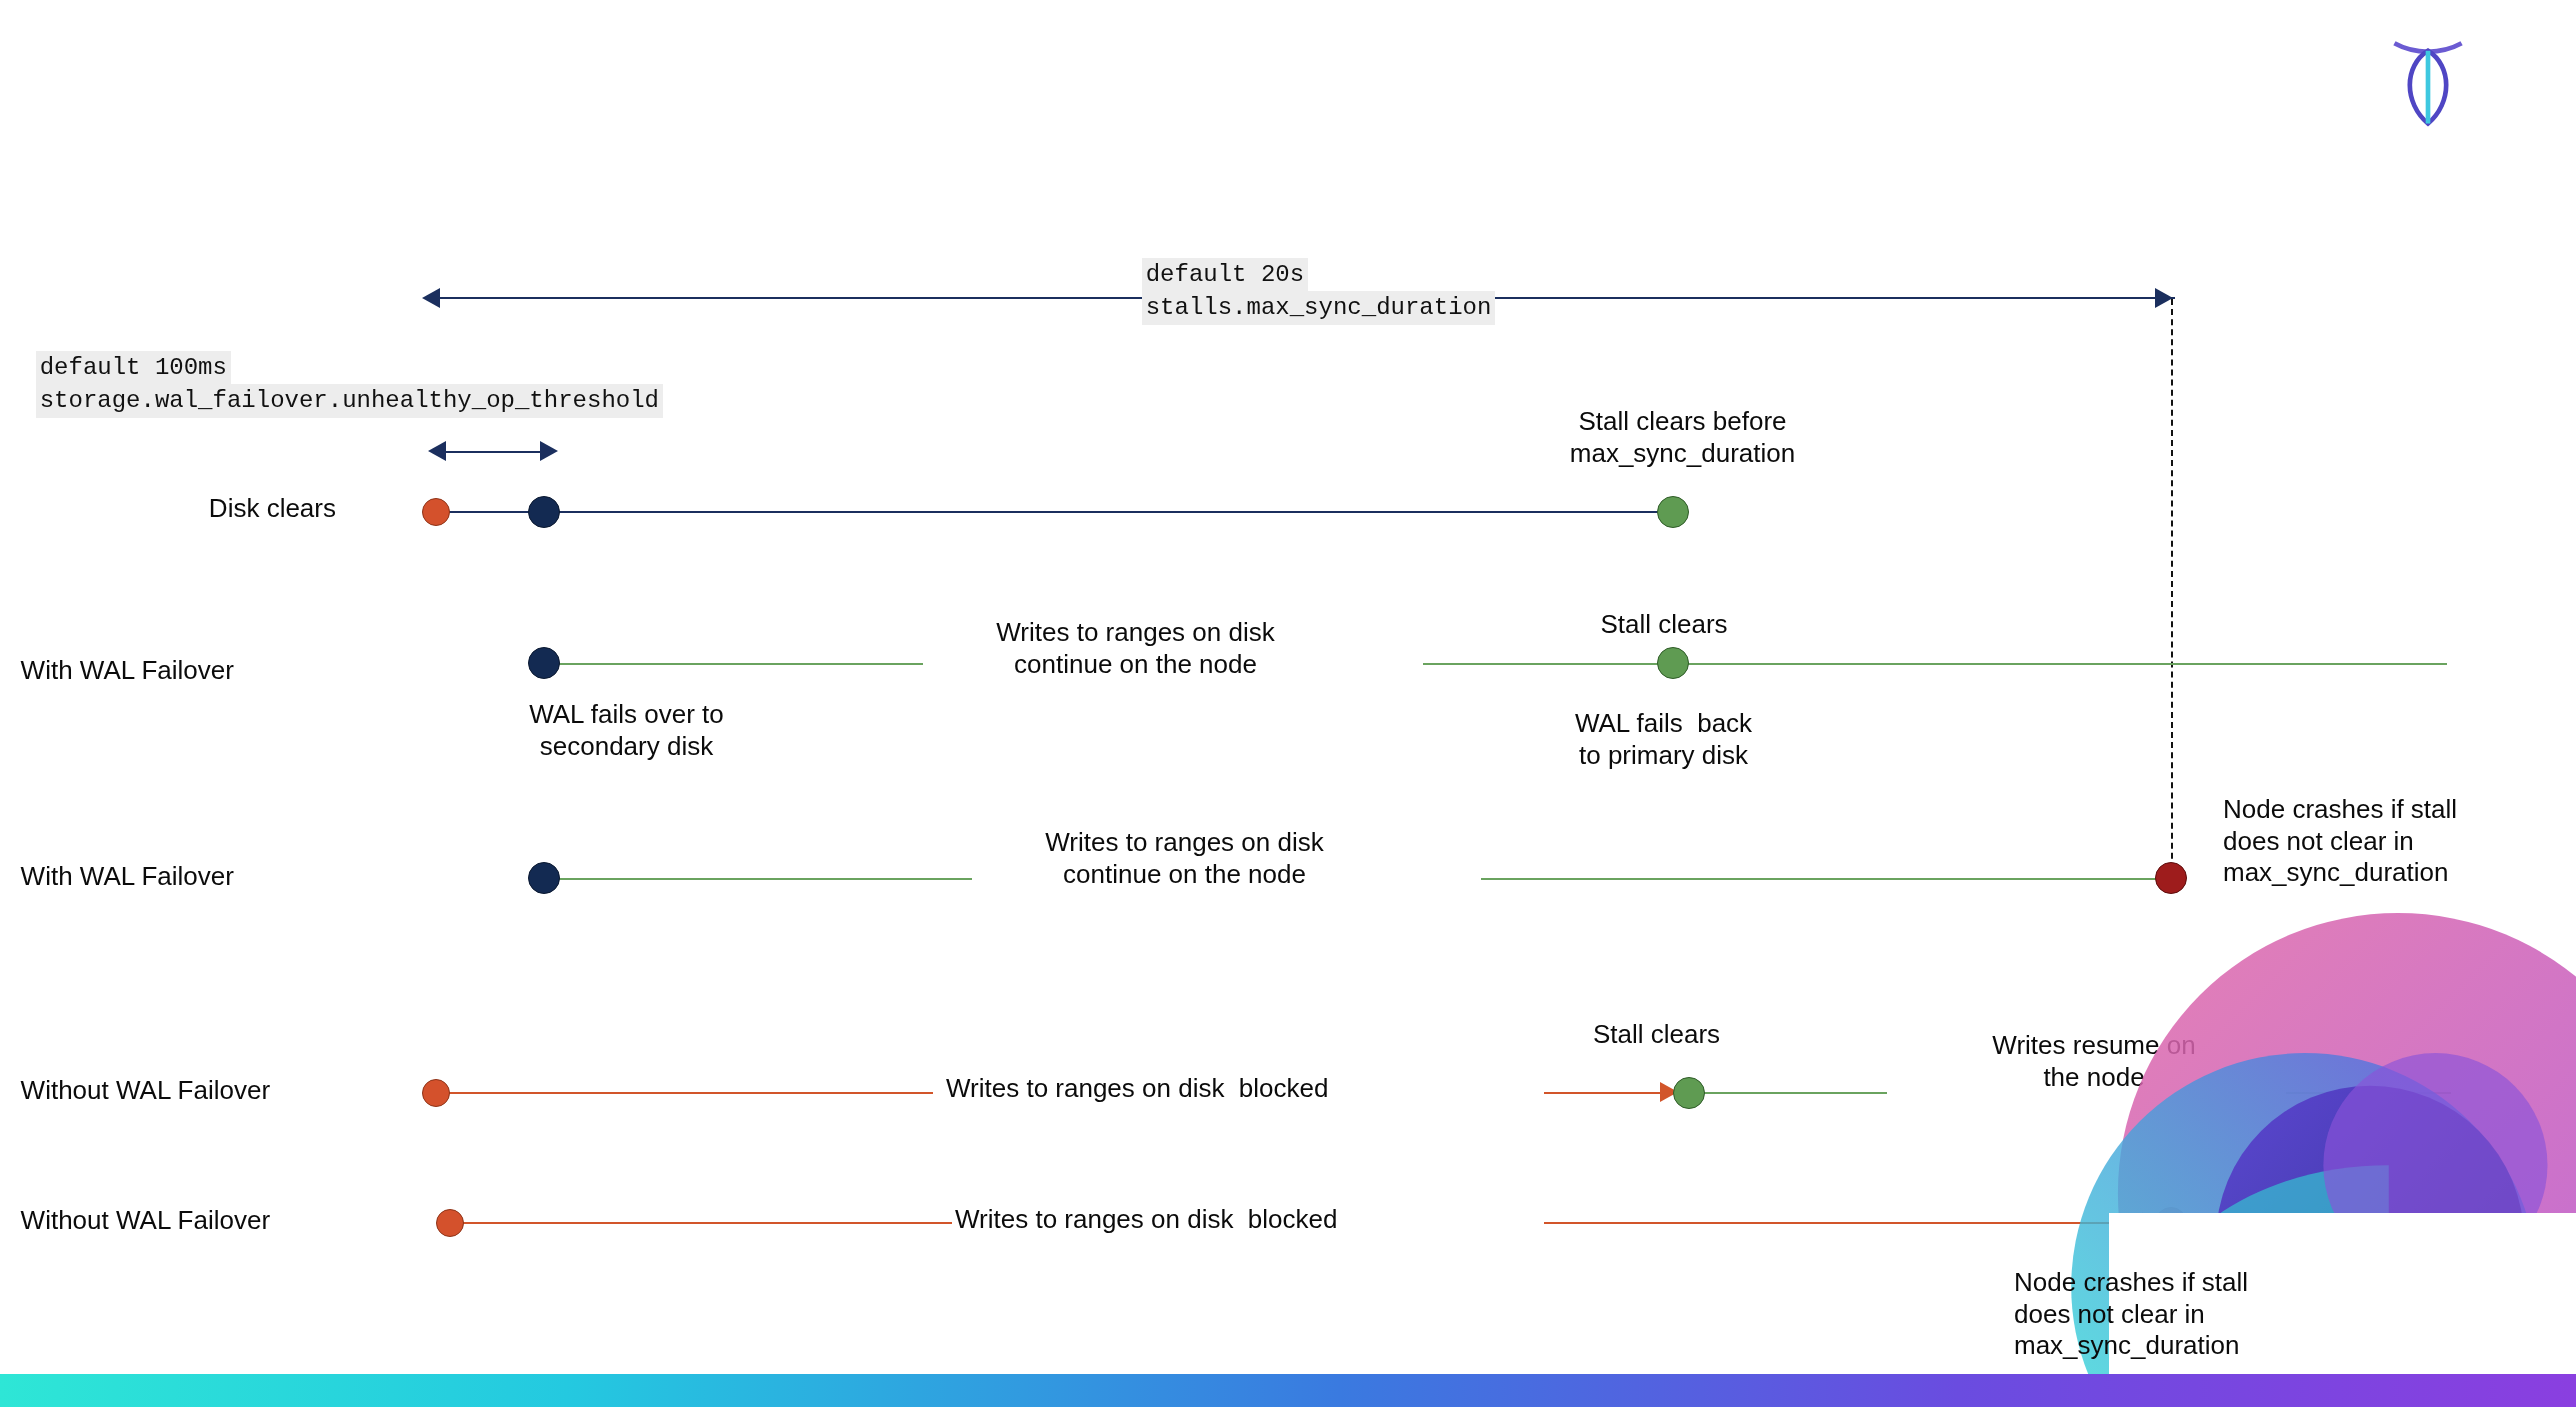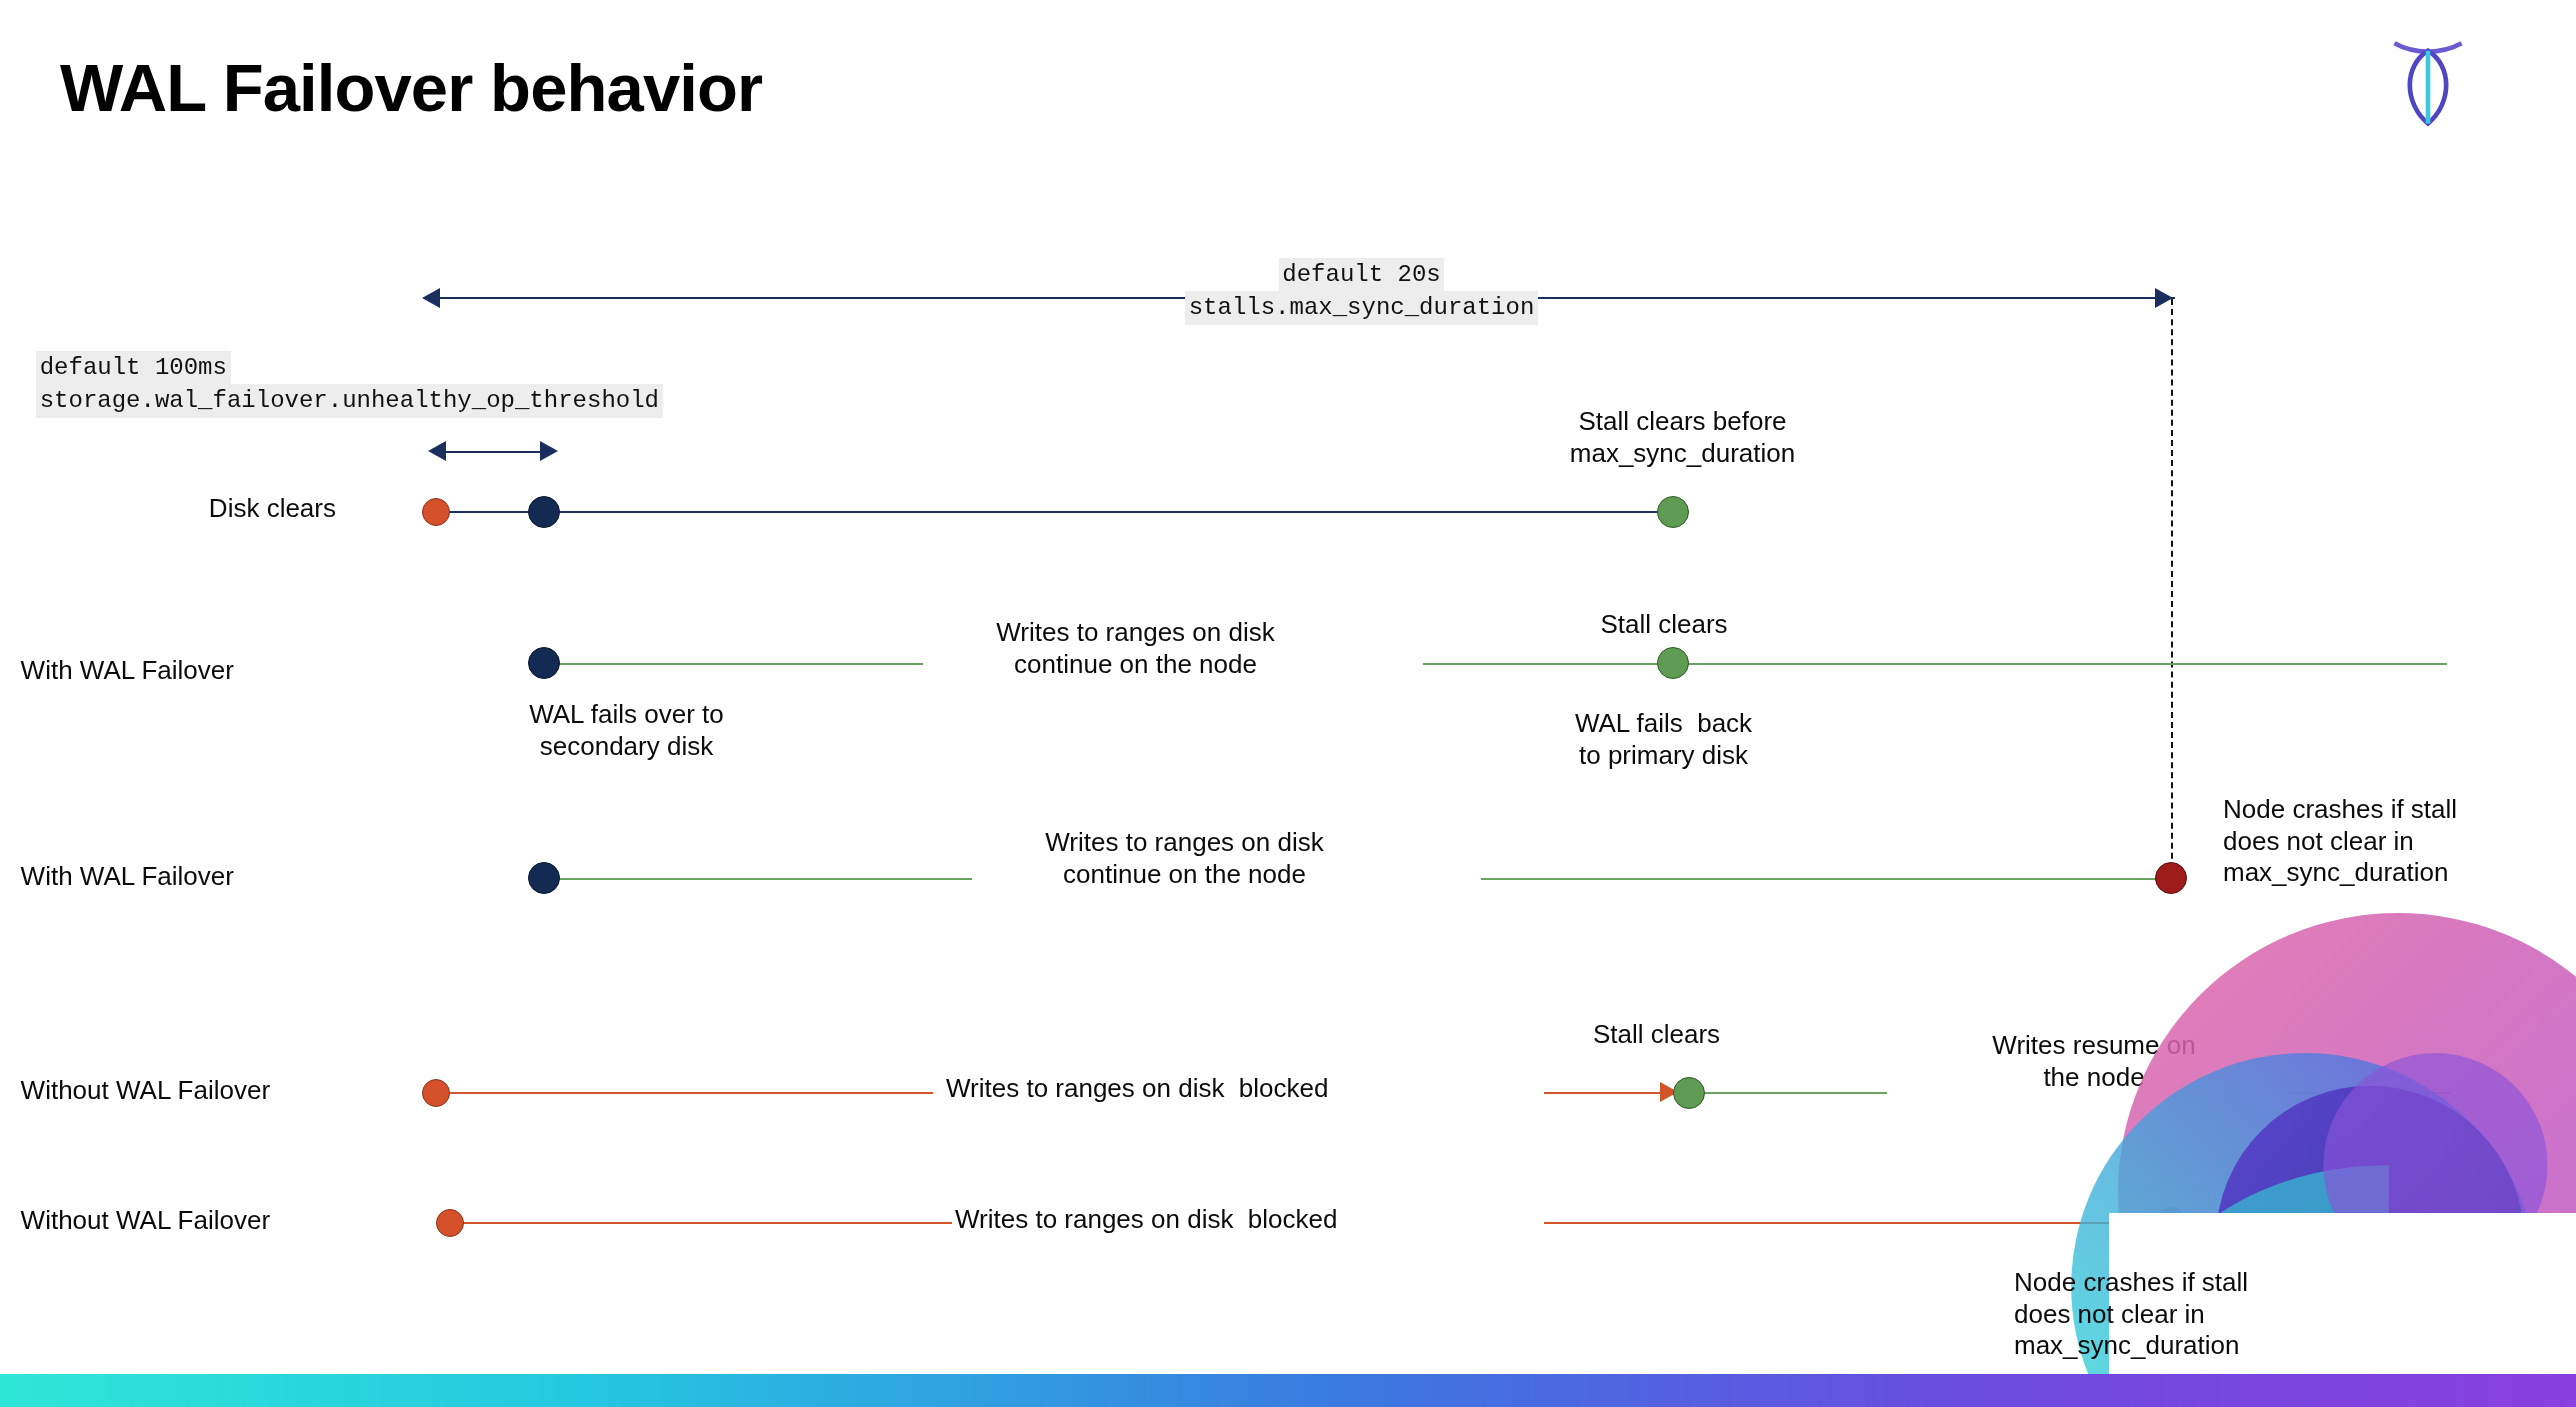--- a/index.html
+++ b/index.html
@@ -73,35 +73,34 @@
   .art{position:absolute;right:0;bottom:0;width:580px;height:523px;overflow:hidden;pointer-events:none;}
   .whitebox{
     position:absolute;right:0;bottom:34px;width:467px;height:161px;background:#ffffff;
   }
 </style>
 </head>
 <body>
 
 <div class="slide">
 
-  <div class="title">WAL Failover behavior</div>
 
   <div class="logo">
     <svg viewBox="0 0 92 104" width="86" height="97" aria-hidden="true">
       <path d="M10 10 C32 22, 60 22, 82 10" stroke="#6b5bd2" stroke-width="5" fill="none"></path>
       <path d="M46 18 C20 34, 20 74, 46 96 C72 74, 72 34, 46 18 Z" stroke="#4f46c4" stroke-width="5" fill="none"></path>
       <path d="M46 18 L46 96" stroke="#3ec8e0" stroke-width="5" fill="none"></path>
     </svg>
   </div>
 
   <div class="line navy" style="left:436px;top:297px;width:1739px;"></div>
   <div class="arrowhead ah-left" style="left:422px;top:288px;"></div>
   <div class="arrowhead ah-right" style="left:2155px;top:288px;"></div>
 
-  <div style="position:absolute;left:1142px;top:258px;width:439px;text-align:center;">
+  <div style="position:absolute;left:1142px;top:258px;width:439px;">
     <span class="mono">default 20s</span><br>
     <span class="mono">stalls.max_sync_duration</span>
   </div>
 
   <div class="dash" style="left:2171px;top:299px;height:580px;"></div>
 
   <div style="position:absolute;left:36px;top:351px;">
     <span class="mono">default 100ms</span><br>
     <span class="mono">storage.wal_failover.unhealthy_op_threshold</span>
   </div>

